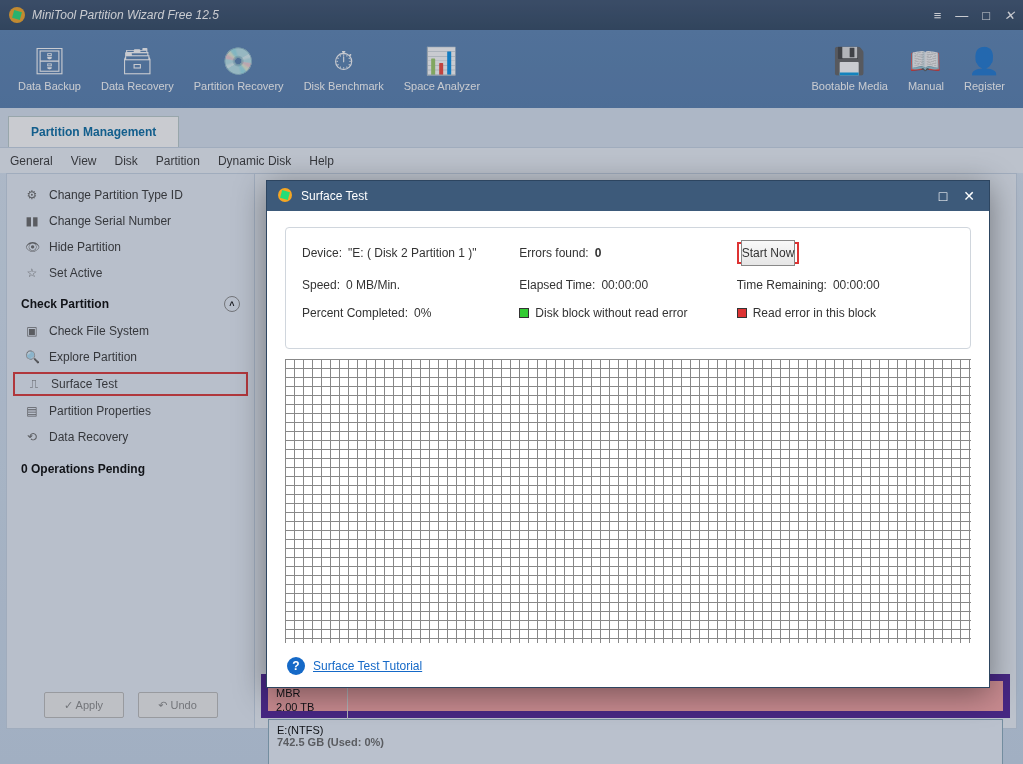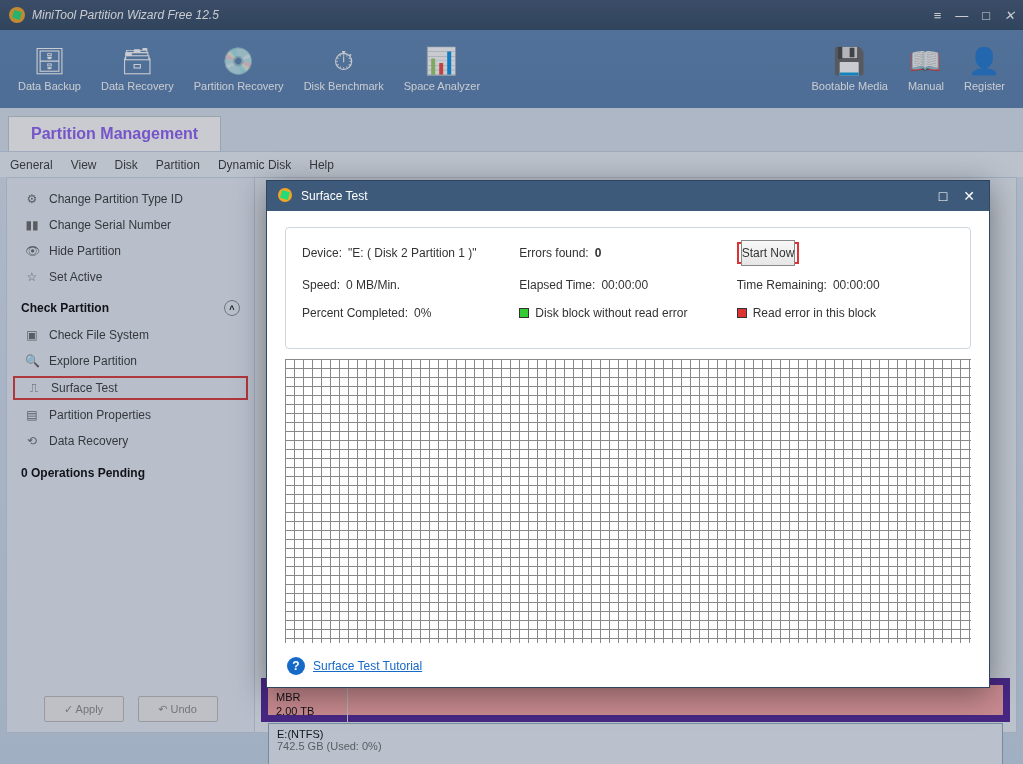--- a/index.html
+++ b/index.html
@@ -10,42 +10,42 @@
 .titlebar .title { flex: 1; }
 .titlebar .win-controls { display: flex; gap: 14px; }
 .titlebar .win-controls span { cursor: pointer; font-size: 13px; }
 
 .toolbar { height: 78px; background: linear-gradient(#5983b3, #547daf); display: flex; align-items: center; padding: 0 8px; gap: 0; }
 .toolbar .tb-item { color: #fff; font-size: 11px; text-align: center; padding: 6px 10px; cursor: pointer; }
 .toolbar .tb-item .tb-icon { font-size: 26px; display:block; margin-bottom:4px; height:30px; display:flex; align-items:center; justify-content:center;}
 .toolbar .spacer { flex: 1; }
 
 .tabhost { background: #d9e4f1; padding: 8px 8px 0 8px; }
-.tab { background: #fff; display: inline-block; padding: 8px 22px; font-size: 16px; font-weight: 600; border: 1px solid #bcc; border-bottom: none; color:#8b5cf6;}
+.tab { background: #fff; display: inline-block; padding: 8px 22px; font-size: 12px; font-weight: 600; border: 1px solid #bcc; border-bottom: none; color:#0369a1;}
 
 .menubar { background: #eef3fa; height: 26px; display: flex; align-items: center; padding: 0 10px; gap: 18px; font-size: 12px; color:#333; border-top:1px solid #c7d5e5;}
 .menubar span { cursor: pointer; }
 
 .body-area { display: flex; background: #eef3fa; height: 556px; border:1px solid #c7d5e5; margin:0 6px; }
 .sidebar { width: 248px; border-right: 1px solid #c7d5e5; padding: 8px 0; font-size: 12px; background:#e8eff8; position:relative;}
 .side-item { display: flex; align-items: center; gap: 10px; padding: 6px 18px; cursor: pointer; color:#333;}
 .side-item .sicon { width:14px; text-align:center; color:#666;}
 .side-section { font-weight: 600; padding: 10px 14px 6px; display:flex; justify-content:space-between; align-items:center;}
 .side-red { border: 2px solid #d33; margin: 2px 6px; padding: 3px 12px; }
 .ops { font-weight:600; padding: 12px 14px; }
 .bottom-buttons { position:absolute; bottom:10px; left:0; width:100%; display:flex; gap:14px; justify-content:center;}
 .bottom-buttons button { width:80px; height:26px; border:1px solid #bbb; background:#f0f0f0; font-size:11px; color:#888; border-radius:2px;}
 
 .main { flex:1; position:relative; background:#eef3fa;}
 .disk-row { position:absolute; bottom:10px; left:6px; right:6px; height:44px; background:#fca5a5; border:7px solid #4c1d95; display:flex; font-size:11px;flex-direction:column;}
 .disk-row .hd { width:80px; padding:6px 8px; border-right:1px solid #ddd; display:flex; flex-direction:column; justify-content:center; gap:2px;}
 .disk-row .p1 { flex:0 0 240px; border:1px solid #8ab; padding:4px 8px; background:#eaf2fb;}
 .disk-row .p2 { flex:1; border:1px solid #bbb; padding:4px 8px; background:#f9f9f9;}
 .disk-row .ptitle{ font-weight:400;}
-.disk-row .psub{ color:#666;}
+.disk-row .psub{ color:#666;font-weight:bold;}
 
 .overlay-dim { position:absolute; inset:0; background:rgba(60,70,85,0.28); z-index:5; }
 
 
 .modal { position:absolute; left:266px; top:180px; width:724px; height:508px; background:#fff; border:1px solid #2d4560; z-index:10; box-shadow:0 6px 30px rgba(0,0,0,.4); display:flex; flex-direction:column;}
 .modal-title { height:30px; background:#3d5a7a; color:#fff; display:flex; align-items:center; padding:0 10px; font-size:12px; gap:8px;}
 .modal-title .mt-spacer{flex:1;}
 .modal-title .mt-ctrl{ cursor:pointer; font-size:14px; padding:0 4px;}
 .modal-body { flex:1; padding:16px 18px 10px; display:flex; flex-direction:column; gap:10px;}
 .info-box { border:1px solid #d0d6dd; border-radius:4px; padding:14px 16px 16px; font-size:12px; color:#333;}

